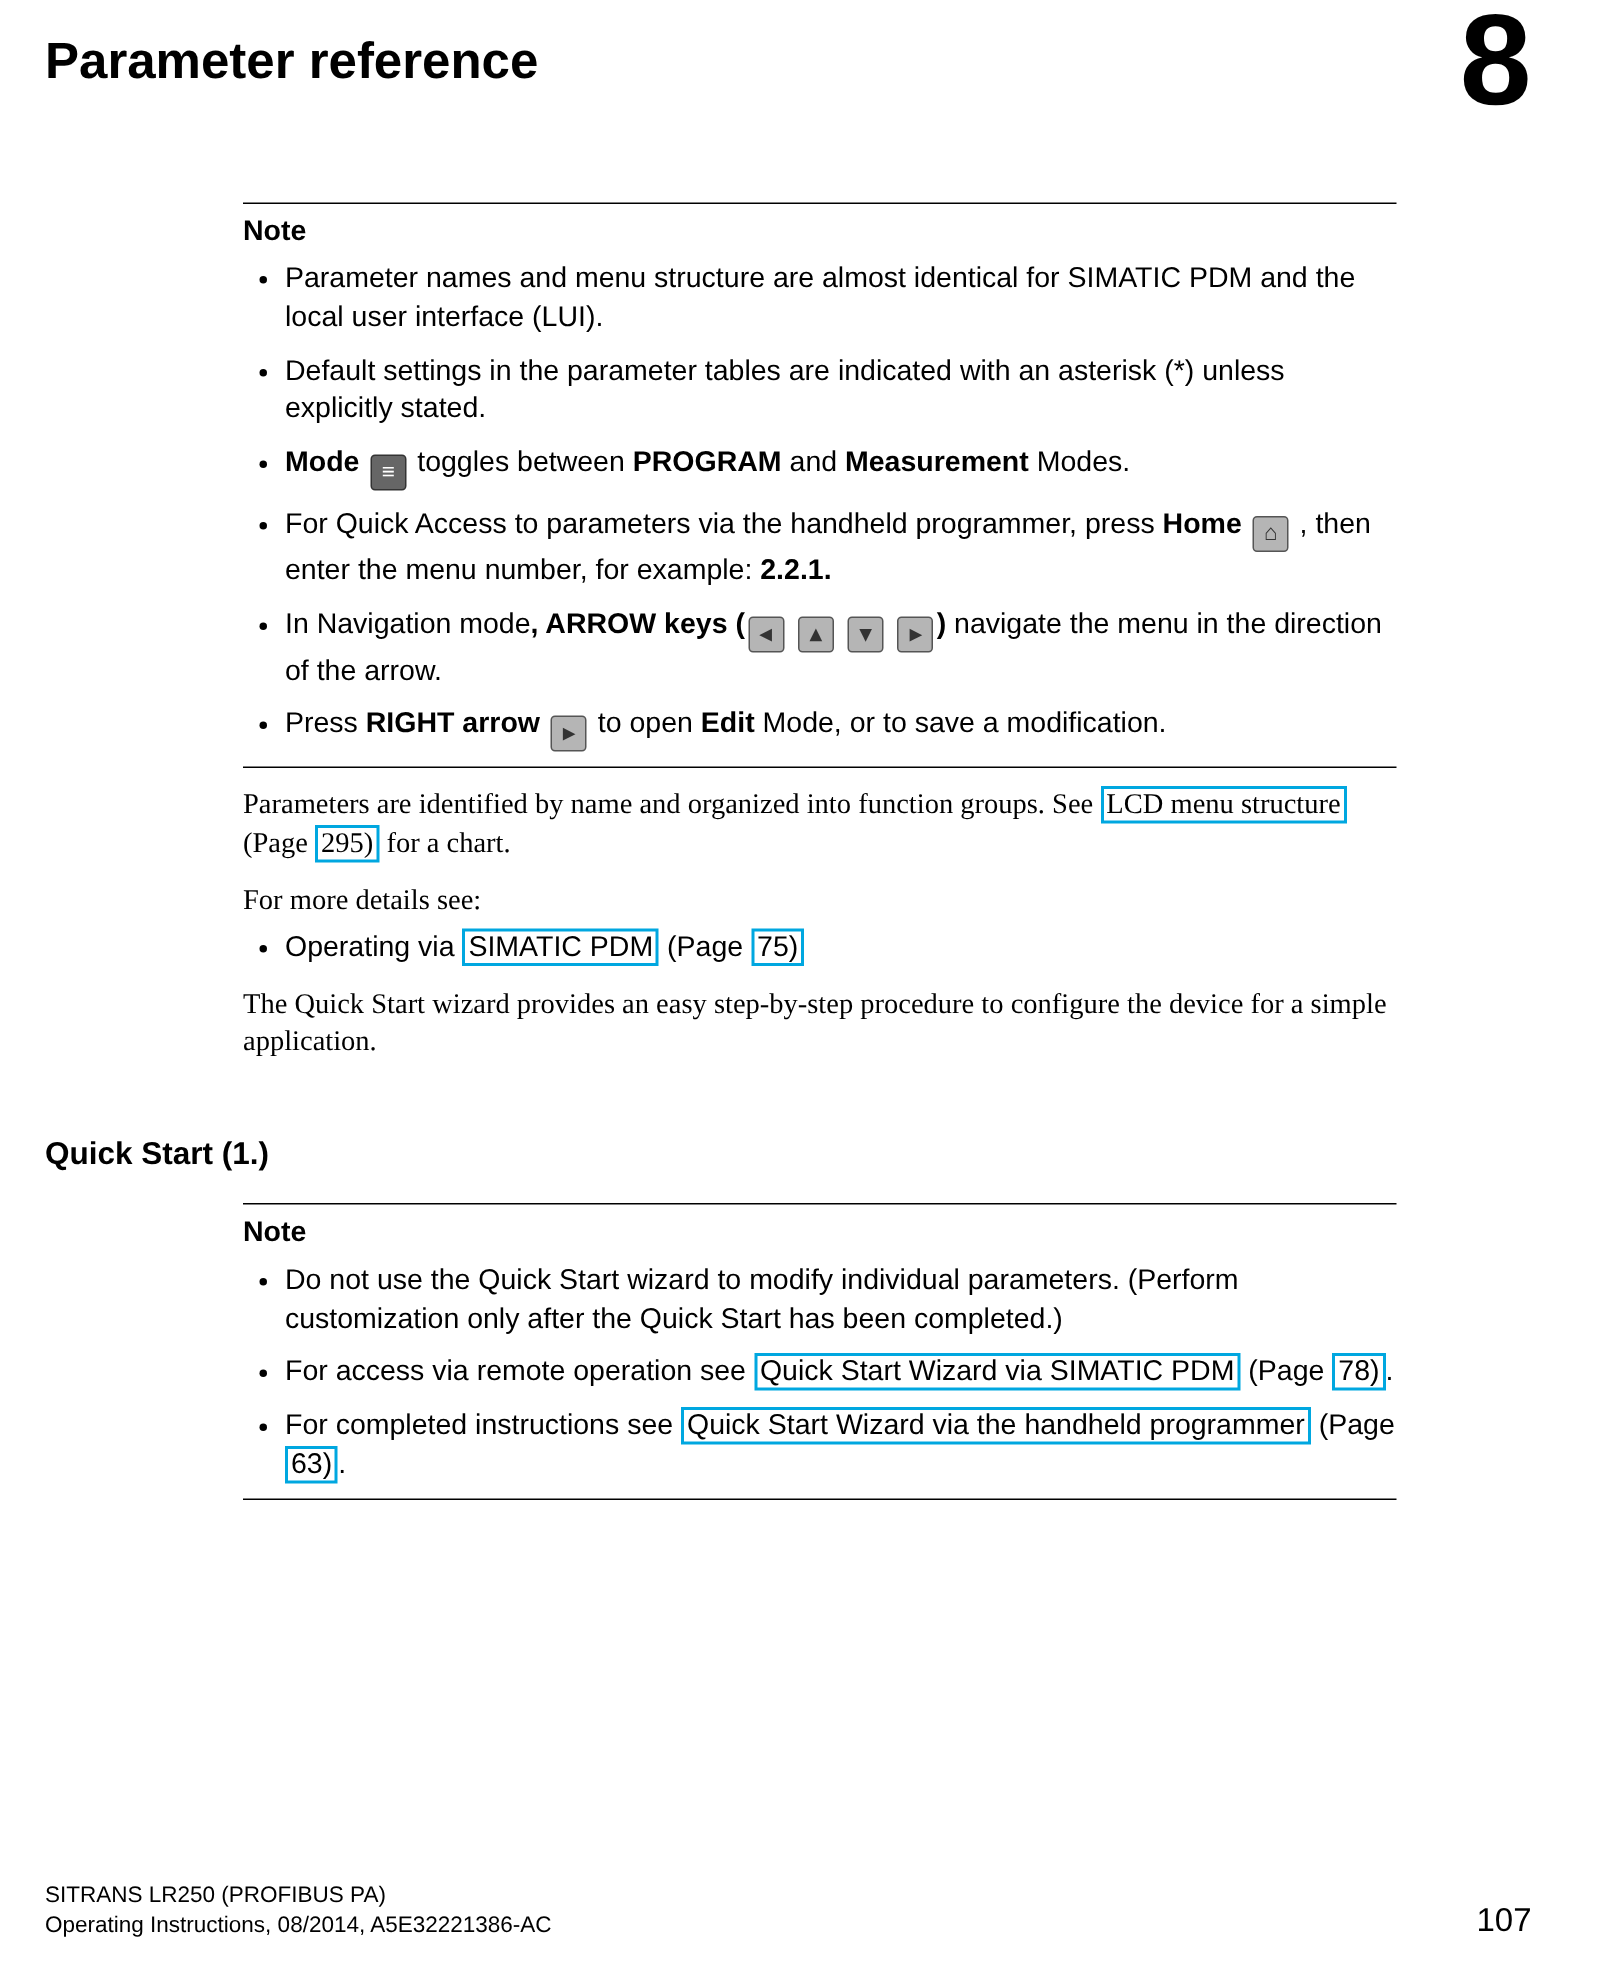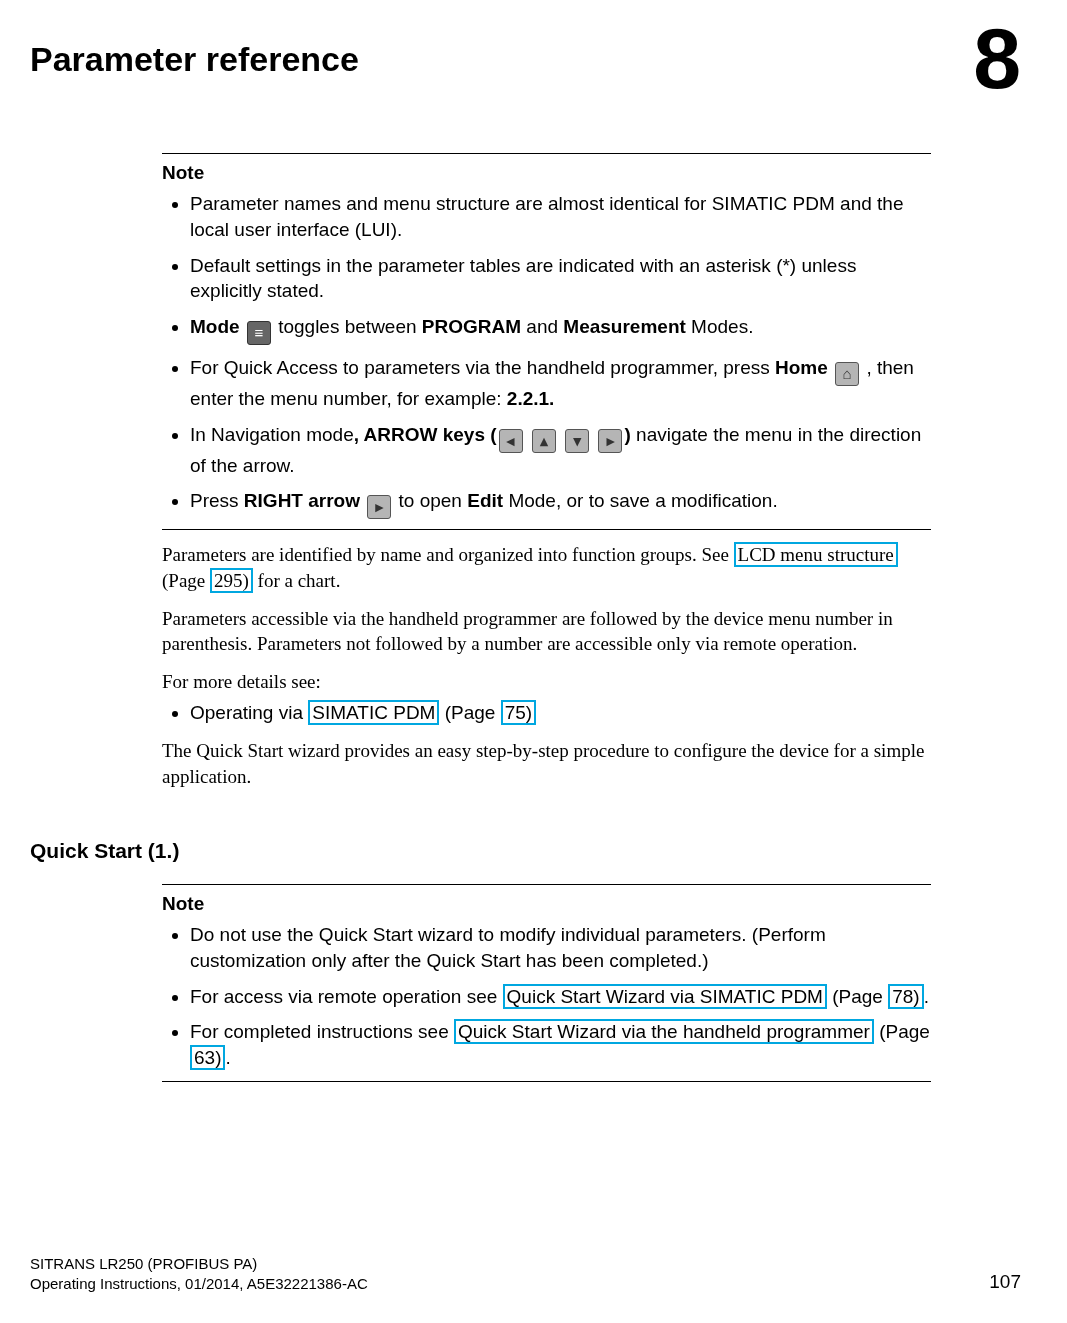--- a/index.html
+++ b/index.html
@@ -8,21 +8,21 @@
     background: #fff;
     font-family: Arial, Helvetica, sans-serif;
     color: #000;
     width: 1067px;
   }
   .page {
     position: relative;
     width: 1051px;
     min-height: 1323px;
     box-sizing: border-box;
-    padding: 30px 30px 40px 30px;
+    padding: 12px 30px 40px 30px;
   }
   .header {
     display: flex;
     justify-content: space-between;
     align-items: flex-start;
   }
   .chapter-title {
     font-size: 34px;
     font-weight: 700;
     margin-top: 10px;
@@ -101,21 +101,21 @@
     left: 30px;
     right: 30px;
     bottom: 30px;
     display: flex;
     justify-content: space-between;
     align-items: flex-end;
     font-size: 15px;
     margin-top: 28px;
   }
   .footer .left { line-height: 1.3; }
-  .footer .pagenum { font-size: 19px; text-align: center; }
+  .footer .pagenum { font-size: 22px; text-align: center; }
 </style>
 </head>
 <body>
 
 <div class="page">
 
   <div class="header">
     <div class="chapter-title">Parameter reference</div>
     <div class="chapter-number">8</div>
   </div>
@@ -139,21 +139,20 @@
       <li>
         <span>Press </span><span class="bold">RIGHT arrow </span><span class="key midgrey">▸</span><span> to open </span><span class="bold">Edit</span><span> Mode, or to save a modification.</span>
       </li>
     </ul>
     <hr class="rule">
 
     <p class="body">
       <span>Parameters are identified by name and organized into function groups. See </span><a class="link" href="#">LCD menu structure</a><span> (Page </span><a class="link" href="#">295)</a><span> for a chart.</span>
     </p>
 
-    <p class="body">Parameters accessible via the handheld programmer are followed by the device menu number in parenthesis. Parameters not followed by a number are accessible only via remote operation.</p>
 
     <p class="body" style="margin-bottom:2px">For more details see:</p>
     <ul class="body-list">
       <li>
         <span>Operating via </span><a class="link" href="#">SIMATIC PDM</a><span> (Page </span><a class="link" href="#">75)</a>
       </li>
     </ul>
 
     <p class="body">The Quick Start wizard provides an easy step-by-step procedure to configure the device for a simple application.</p>
 
@@ -169,18 +168,18 @@
       <li>
         <span>For completed instructions see </span><a class="link" href="#">Quick Start Wizard via the handheld programmer</a><span> (Page </span><a class="link" href="#">63)</a><span>.</span>
       </li>
     </ul>
     <hr class="rule">
   </div>
 
   <div class="footer">
     <div class="left">
       <div>SITRANS LR250 (PROFIBUS PA)</div>
-      <div>Operating Instructions, 01/2014, A5E32221386-AC</div>
+      <div>Operating Instructions, 08/2014, A5E32221386-AC</div>
     </div>
     <div class="pagenum">107</div>
   </div>
 
 </div>
 
 </body></html>

